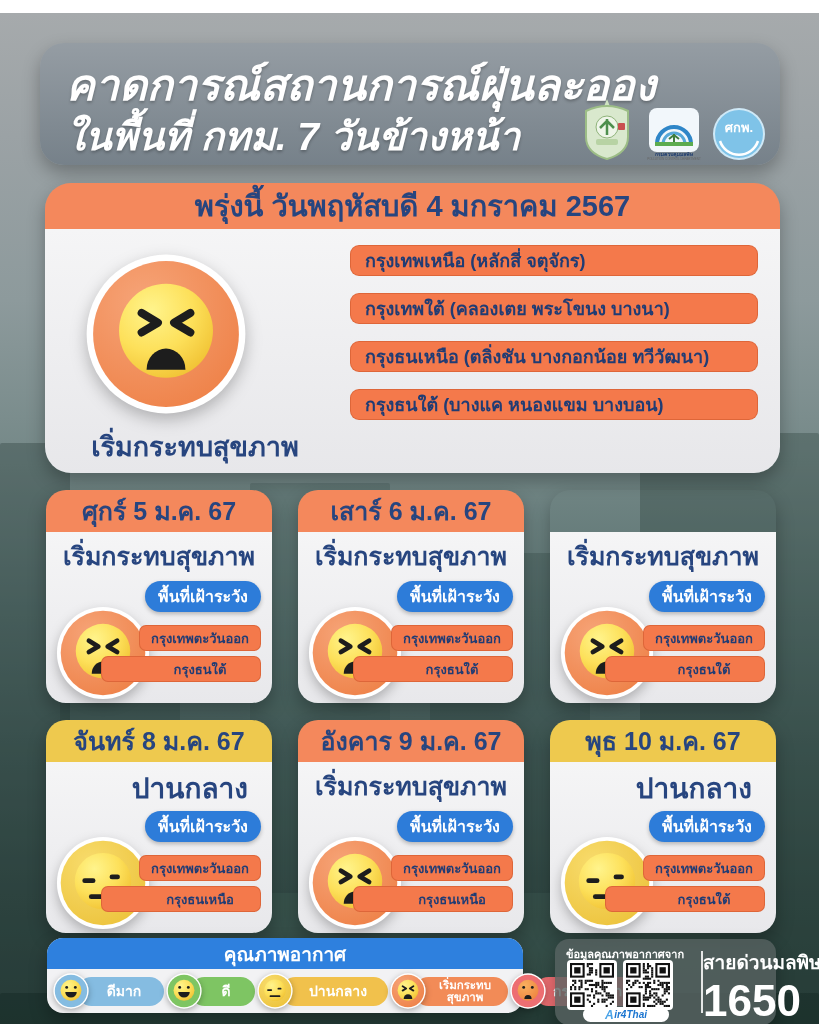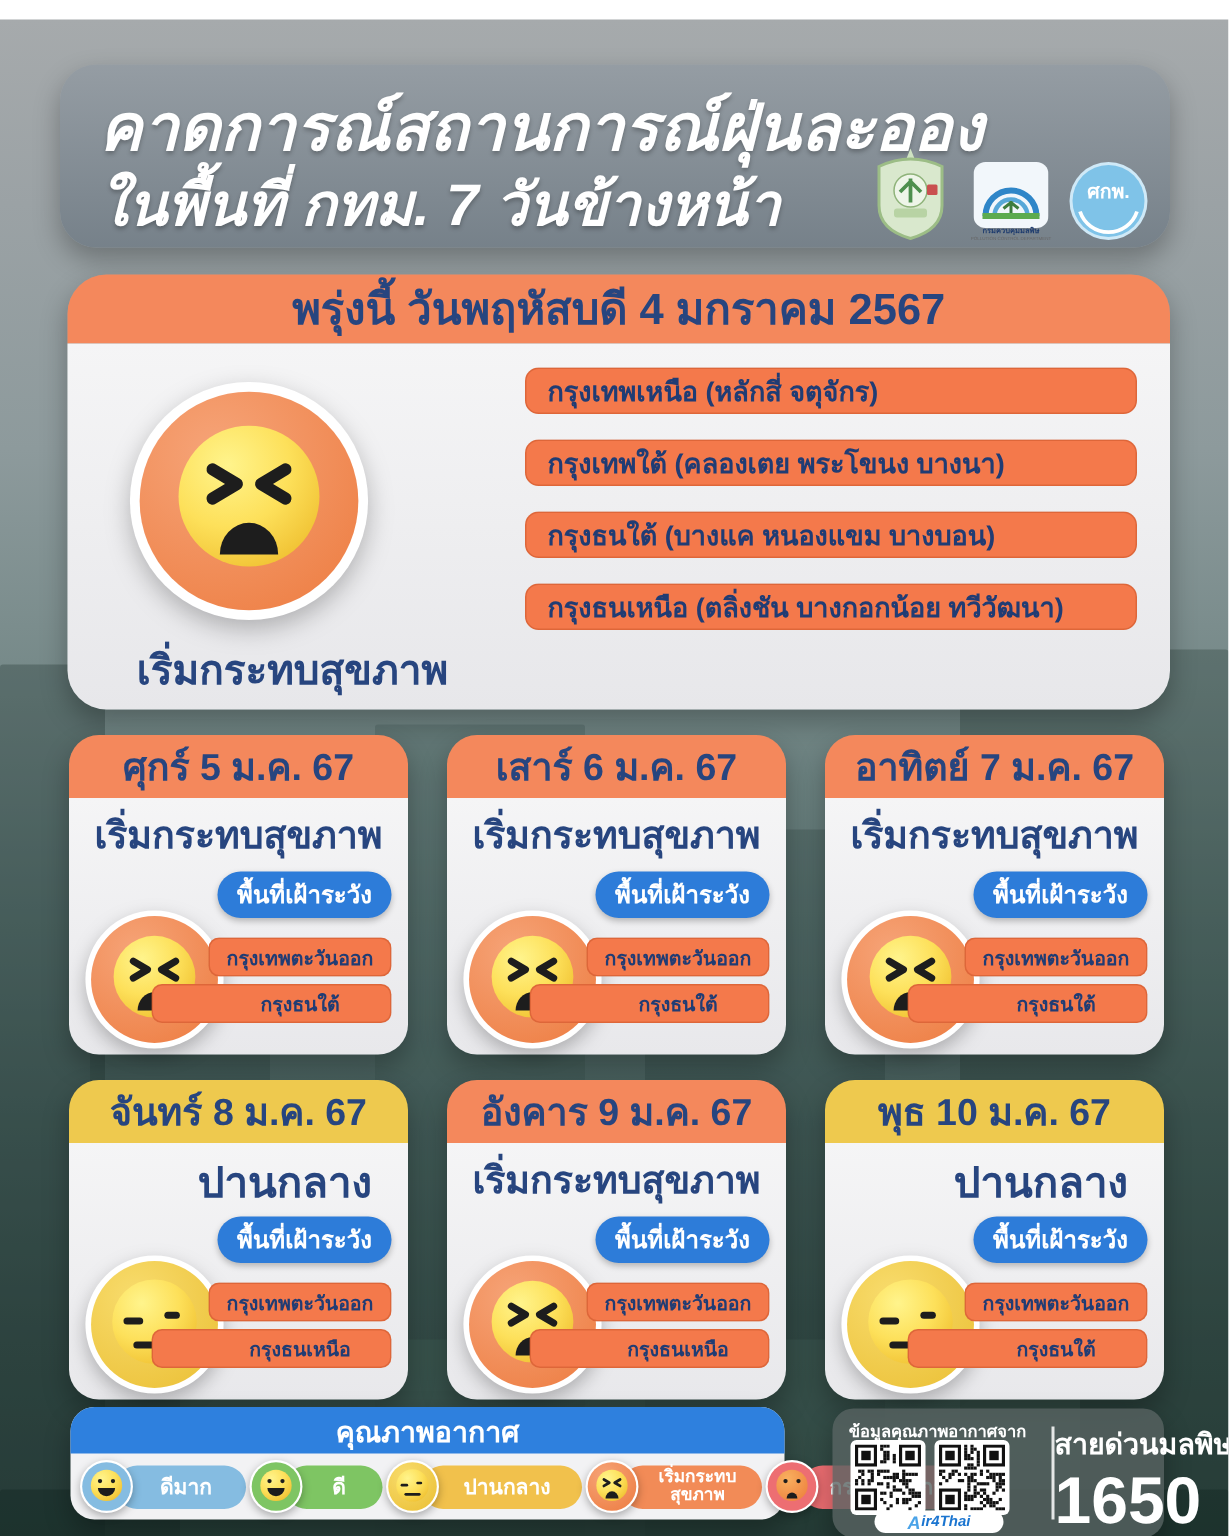--- a/index.html
+++ b/index.html
@@ -178,22 +178,22 @@
   <div class="main-card shadowed">
     <div class="main-hdr navy">พรุ่งนี้ วันพฤหัสบดี 4 มกราคม 2567</div>
     <div class="main-body">
       <svg class="main-face">
           <use href="#face-distressed"></use>
         </svg>
       <div class="main-level navy">เริ่มกระทบสุขภาพ</div>
       <div class="areas-col">
         <div class="area-pill">กรุงเทพเหนือ (หลักสี่ จตุจักร)</div>
         <div class="area-pill">กรุงเทพใต้ (คลองเตย พระโขนง บางนา)</div>
+        <div class="area-pill">กรุงธนเหนือ (ตลิ่งชัน บางกอกน้อย ทวีวัฒนา)</div>
         <div class="area-pill">กรุงธนใต้ (บางแค หนองแขม บางบอน)</div>
-        <div class="area-pill">กรุงธนเหนือ (ตลิ่งชัน บางกอกน้อย ทวีวัฒนา)</div>
       </div>
     </div>
   </div>
 
   <div class="day-card shadowed" style="left:46px;top:477px;">
     <div class="day-hdr navy">ศุกร์ 5 ม.ค. 67</div>
     <div class="day-body">
       <div class="day-level navy">เริ่มกระทบสุขภาพ</div>
       <svg class="day-face">
           <use href="#face-distressed"></use>
@@ -209,21 +209,20 @@
       <div class="day-level navy">เริ่มกระทบสุขภาพ</div>
       <svg class="day-face">
           <use href="#face-distressed"></use>
         </svg>
       <div class="watch-pill">พื้นที่เฝ้าระวัง</div>
       <div class="mini-pill mp1">กรุงเทพตะวันออก</div>
       <div class="mini-pill mp2">กรุงธนใต้</div>
     </div>
   </div>
   <div class="day-card shadowed" style="left:550px;top:477px;">
-    <div class="day-hdr navy">อาทิตย์ 7 ม.ค. 67</div>
     <div class="day-body">
       <div class="day-level navy">เริ่มกระทบสุขภาพ</div>
       <svg class="day-face">
           <use href="#face-distressed"></use>
         </svg>
       <div class="watch-pill">พื้นที่เฝ้าระวัง</div>
       <div class="mini-pill mp1">กรุงเทพตะวันออก</div>
       <div class="mini-pill mp2">กรุงธนใต้</div>
     </div>
   </div>

